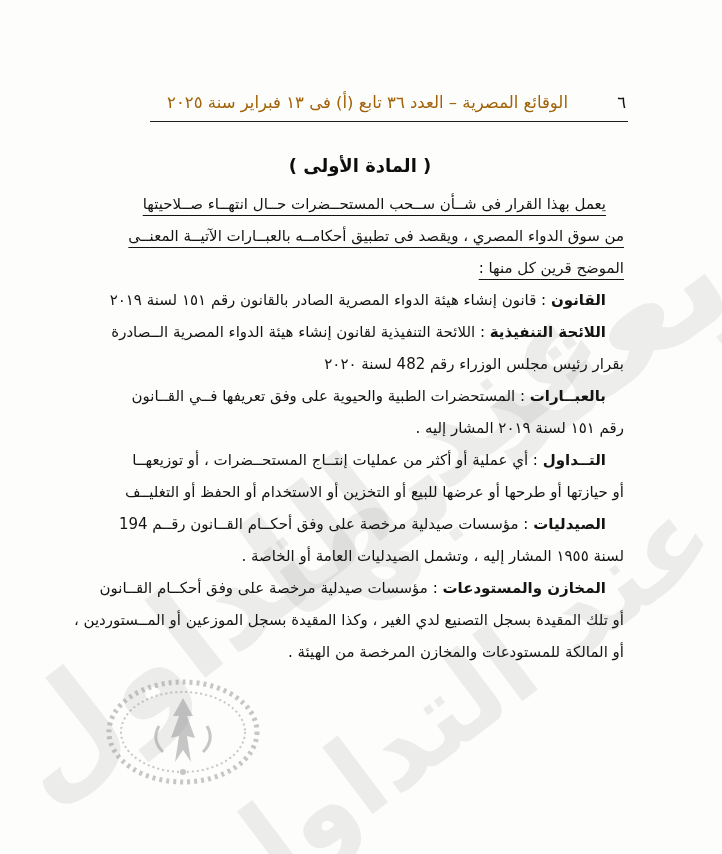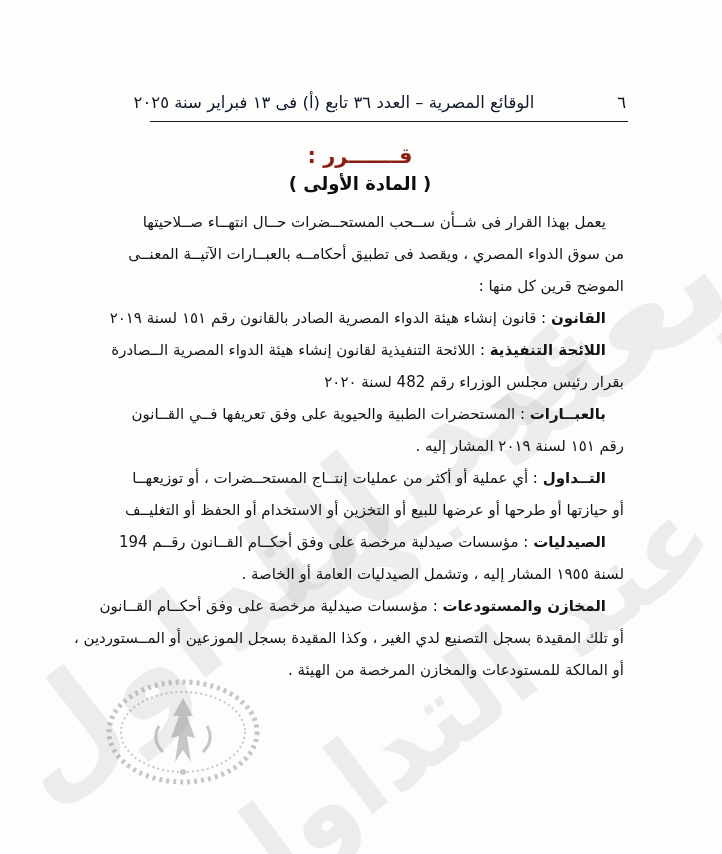--- a/index.html
+++ b/index.html
@@ -29,21 +29,21 @@
   .wm-c{top:640px;left:150px;font-size:110px;opacity:.15;transform:rotate(-37deg);letter-spacing:2px;}
   .wm-seal{position:absolute;left:103px;top:676px;opacity:.55;}
 
   
   .header{
     position:absolute;left:100px;top:90px;width:528px;height:26px;
     z-index:2;direction:rtl;
   }
   .header-title{
     position:absolute;left:0;right:60px;top:0;
-    text-align:center;font-size:16.5px;line-height:26px;color:#0f172a;
+    font-size:16.5px;line-height:26px;color:#a16207;
   }
   .page-number{
     position:absolute;right:2px;top:0;
     font-size:16.5px;line-height:26px;color:#111;
   }
   .header-rule{
     position:absolute;left:150px;top:121px;width:478px;height:0;
     border-top:1.6px solid #1c1c1c;z-index:2;
   }
 
@@ -51,25 +51,25 @@
   .content{
     position:absolute;left:96px;top:142px;width:528px;z-index:1;
     direction:rtl;text-align:right;
   }
   .decree-label{
     text-align:center;font-size:21px;font-weight:bold;
     line-height:28px;height:28px;color:#8c1d12;
   }
   .article-title{
     text-align:center;font-size:18px;font-weight:bold;
-    line-height:28px;height:28px;margin-top:0;color:#0d0d0d;
+    line-height:28px;height:28px;margin-top:10px;color:#0d0d0d;
   }
   .body-text{margin-top:8px;font-size:15px;color:#141414;}
   .line{height:32px;line-height:32px;white-space:nowrap;overflow:visible;}
-  .line.u{text-underline-offset:6px;text-decoration-thickness:1px;}
+  .line.u{text-decoration:underline;text-underline-offset:6px;text-decoration-thickness:1px;}
   .line.indent{padding-right:18px;}
   .line b{font-weight:bold;}
 </style>
 </head>
 <body>
 
 <div class="page">
 
   <div class="wm-layer">
     <div class="wm-text wm-a">صورة لا يعتد بها</div>
@@ -86,21 +86,20 @@
   </div>
 
   <div class="header">
     <div class="header-title">الوقائع المصرية – العدد ٣٦ تابع (أ) فى ١٣ فبراير سنة ٢٠٢٥</div>
     <div class="page-number">٦</div>
   </div>
   <div class="header-rule"></div>
 
   <div class="content">
 
-    <div class="decree-label">قـــــــرر :</div>
     <div class="article-title">( المادة الأولى )</div>
 
     <div class="body-text">
 
       <div class="line u indent">يعمل بهذا القرار فى شــأن ســحب المستحــضرات حــال انتهــاء صــلاحيتها</div>
       <div class="line u">من سوق الدواء المصري ، ويقصد فى تطبيق أحكامــه بالعبــارات الآتيــة المعنــى</div>
       <div class="line u">الموضح قرين كل منها :</div>
 
       <div class="line indent"><b>القانون</b><span> : قانون إنشاء هيئة الدواء المصرية الصادر بالقانون رقم ١٥١ لسنة ٢٠١٩</span></div>
 

